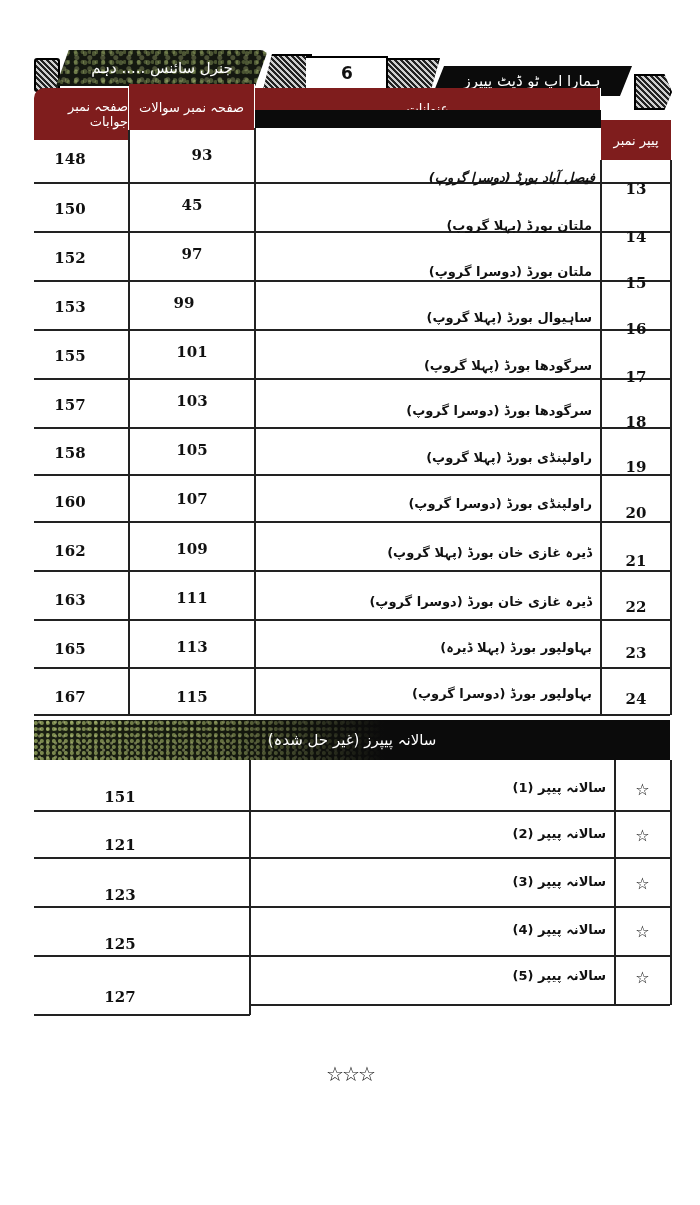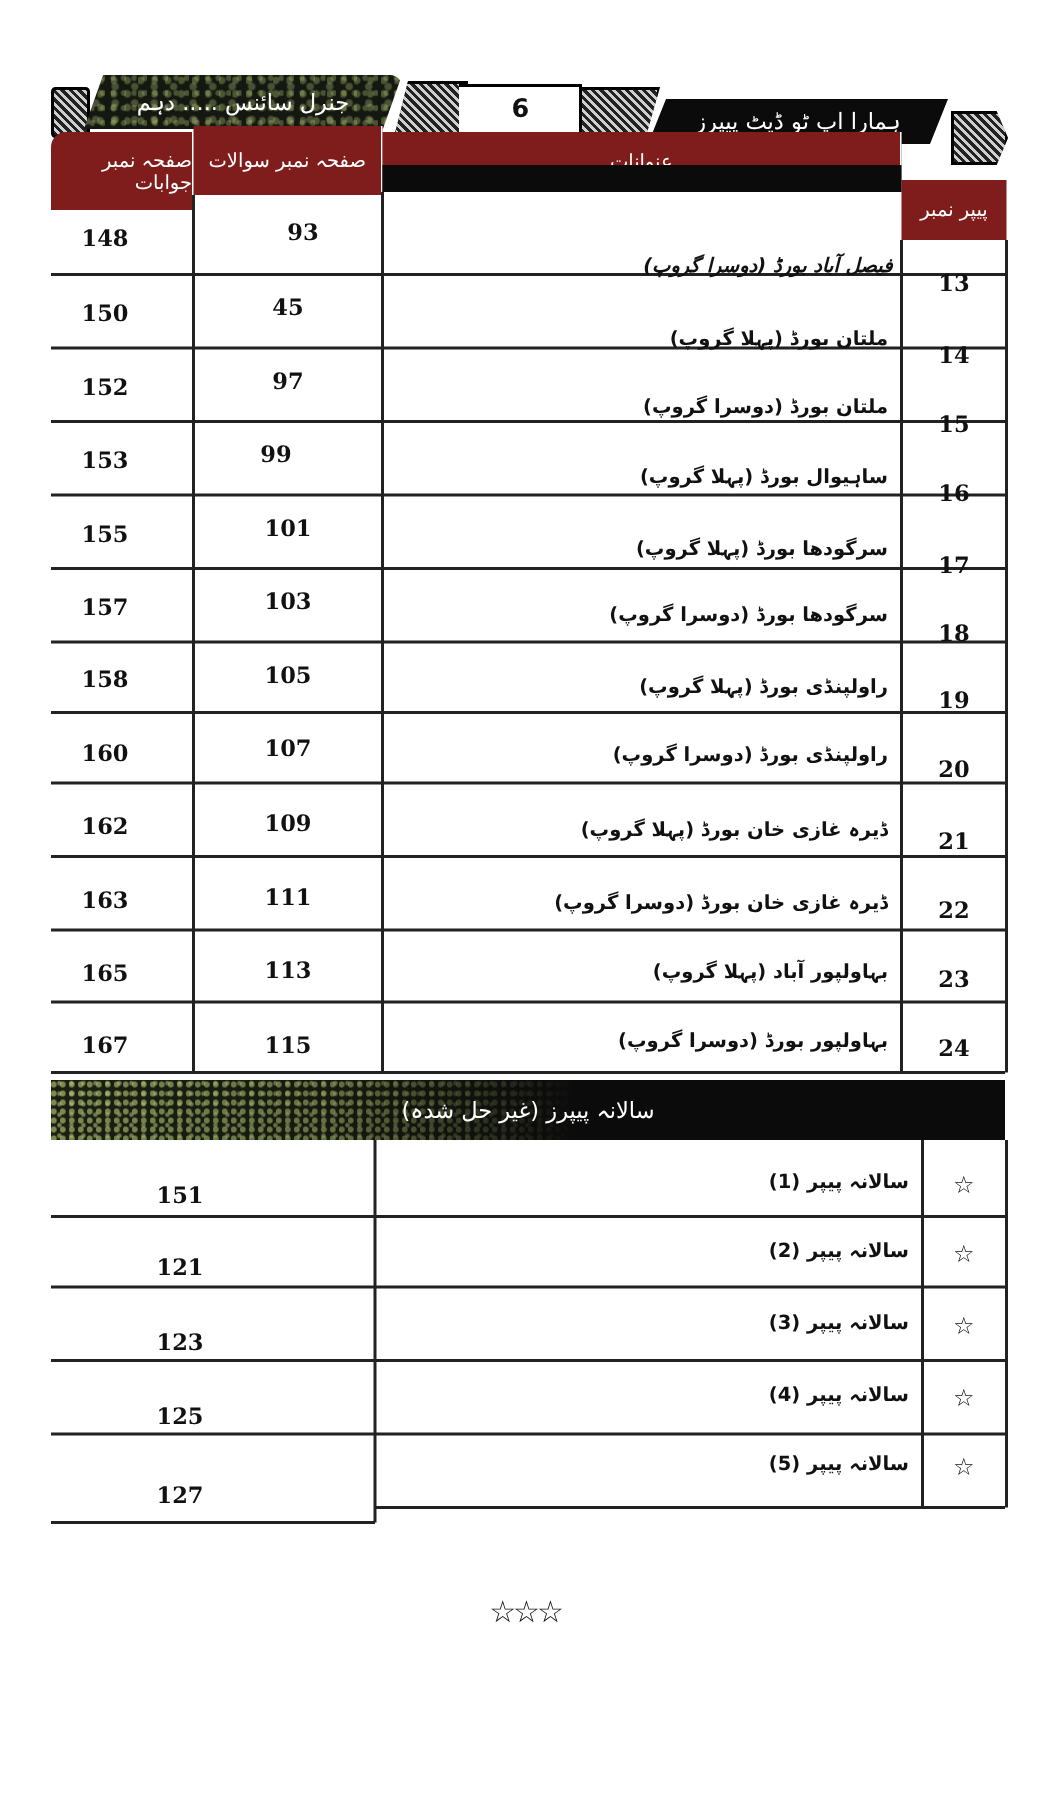--- a/index.html
+++ b/index.html
@@ -190,21 +190,21 @@
   <div>
     <div class="cell-num" style="left:40px; top:591px; width:60px;">163</div>
     <div class="cell-num" style="left:130px; top:589px; width:124px;">111</div>
     <div class="cell-title" style="left:280px; top:594px; width:312px;">ڈیرہ غازی خان بورڈ (دوسرا گروپ)</div>
     <div class="cell-num" style="left:601px; top:598px; width:70px;">22</div>
   </div>
 
   <div>
     <div class="cell-num" style="left:40px; top:640px; width:60px;">165</div>
     <div class="cell-num" style="left:130px; top:638px; width:124px;">113</div>
-    <div class="cell-title" style="left:280px; top:640px; width:312px;">بہاولپور آباد (پہلا گروپ)</div>
+    <div class="cell-title" style="left:280px; top:640px; width:312px;">بہاولپور بورڈ (پہلا ڈیرہ)</div>
     <div class="cell-num" style="left:601px; top:644px; width:70px;">23</div>
   </div>
 
   <div>
     <div class="cell-num" style="left:40px; top:688px; width:60px;">167</div>
     <div class="cell-num" style="left:130px; top:688px; width:124px;">115</div>
     <div class="cell-title" style="left:280px; top:686px; width:312px;">بہاولپور بورڈ (دوسرا گروپ)</div>
     <div class="cell-num" style="left:601px; top:690px; width:70px;">24</div>
   </div>
 </div>

